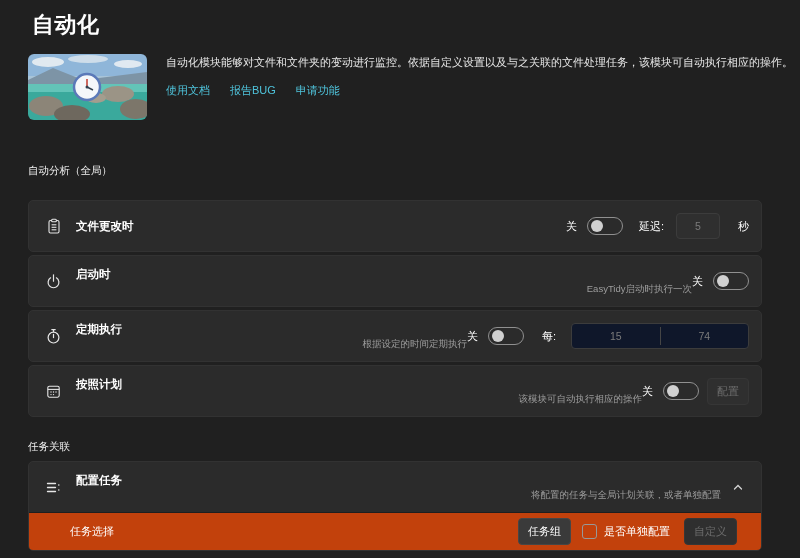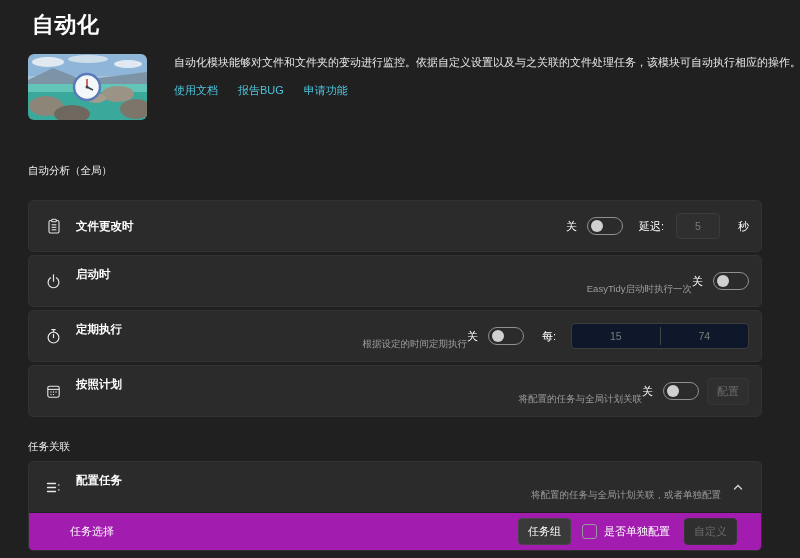--- a/index.html
+++ b/index.html
@@ -14,21 +14,21 @@
     background: #202020;
     overflow: hidden;
   }
   
   .page-title {
     margin: 10px 0 0 32px;
     font-size: 22px; font-weight: 600; letter-spacing: 0.5px;
   }
   .hero {
     display: flex; align-items: flex-start;
-    margin: 14px 0 0 28px; gap: 27px;
+    margin: 14px 0 0 28px; gap: 19px;
   }
   .thumb {
     position: relative; width: 119px; height: 66px;
     border-radius: 6px; overflow: hidden; flex: 0 0 auto;
   }
   .hero-right { padding-top: 2px; }
   .hero-desc {
     font-size: 11px; color: #e8e8e8; white-space: nowrap; line-height: 1.25;
   }
   .hero-links { display: flex; gap: 20px; margin-top: 13px; }
@@ -88,21 +88,21 @@
     padding: 7px 9px; border-radius: 4px; cursor: pointer;
     background: #333333; border: 1px solid #3f3f3f; color: #ffffff;
   }
   .btn.disabled { background: #2f2f2f; border-color: #363636; color: #6c6c6c; cursor: default; }
   .btn.config { margin-left: 8px; }
   
   .expander { background: #2b2b2b; border: 1px solid #323232; border-radius: 5px; margin: 0 38px 0 28px; overflow: hidden; }
   .exp-header { height: 50px; display: flex; align-items: center; padding: 0 14px 0 16px; cursor: pointer; }
   .chevron { width: 18px; height: 18px; display: flex; align-items: center; justify-content: center; margin-left: 8px; }
   .exp-content {
-    height: 38px; background: #a21caf; border-top: 1px solid #1f1f1f;
+    height: 38px; background: #c2410c; border-top: 1px solid #1f1f1f;
     display: flex; align-items: center; padding: 0 24px 0 41px;
   }
   .exp-row-label { font-size: 11px; color: #ffffff; flex: 1 1 auto; }
   .exp-controls { display: flex; align-items: center; }
   .checkbox {
     width: 15px; height: 15px; border: 1px solid #989898; border-radius: 3px;
     background: transparent; margin: 0 7px 0 11px; cursor: pointer; flex: 0 0 auto;
   }
   .checkbox-label { font-size: 11px; color: #ffffff; margin-right: 14px; }
   
@@ -235,21 +235,21 @@
             <line x1="2.8" y1="6.4" x2="14.2" y2="6.4"></line>
             <circle cx="6" cy="9" r="0.7" fill="#e6e6e6" stroke="none"></circle>
             <circle cx="8.5" cy="9" r="0.7" fill="#e6e6e6" stroke="none"></circle>
             <circle cx="11" cy="9" r="0.7" fill="#e6e6e6" stroke="none"></circle>
             <circle cx="6" cy="11.6" r="0.7" fill="#e6e6e6" stroke="none"></circle>
             <circle cx="8.5" cy="11.6" r="0.7" fill="#e6e6e6" stroke="none"></circle>
           </svg>
         </span>
         <div class="card-text">
           <div class="card-title">按照计划</div>
-          <div class="card-sub">将配置的任务与全局计划关联</div>
+          <div class="card-sub">该模块可自动执行相应的操作</div>
         </div>
         <div class="controls">
           <span class="toggle-label">关</span>
           <div class="toggle">
               <div class="knob"></div>
             </div>
           <button class="btn disabled config">配置</button>
         </div>
       </div>
     </div>

